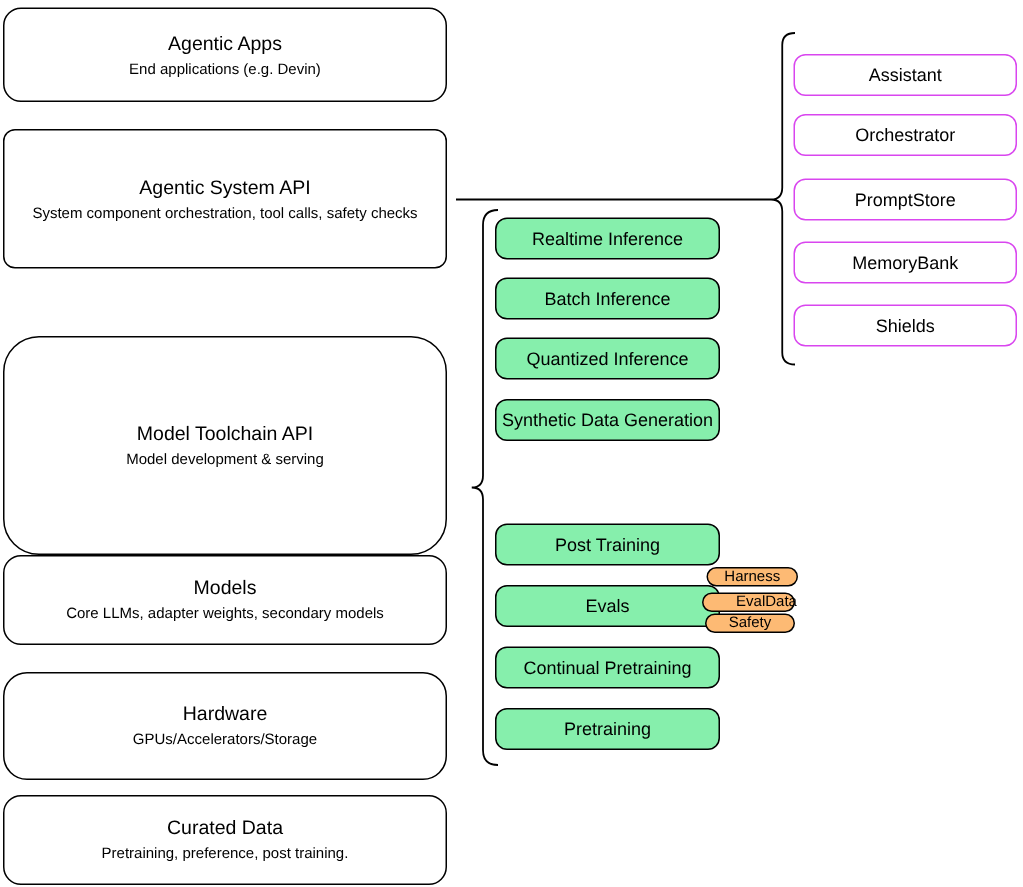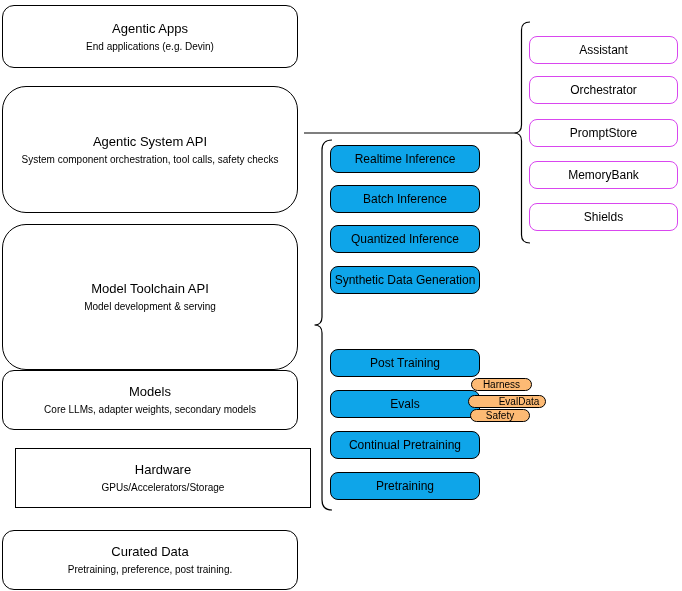--- a/index.html
+++ b/index.html
@@ -16,30 +16,30 @@
   
   .lbox{
     position:absolute;left:2px;width:296px;
     border:1px solid #000;background:#fff;
     display:flex;flex-direction:column;align-items:center;justify-content:center;
     text-align:center;box-sizing:border-box;
   }
   .lbox .title{font-size:13px;line-height:16px;}
   .lbox .subtitle{font-size:10px;line-height:13px;margin-top:3px;padding:0 8px;}
   .box-agentic-apps      {top:5px;  height:63px; border-radius:12px;}
-  .box-agentic-system-api{top:86px; height:127px;border-radius:24px;}
+  .box-agentic-system-api{top:86px; height:93px;border-radius:8px;}
   .box-model-toolchain   {top:224px;height:146px;border-radius:24px;}
   .box-models            {top:370px;height:60px; border-radius:12px;}
-  .box-hardware          {top:448px;height:60px; border-radius:0;margin-left:13px;}
+  .box-hardware          {top:448px;height:72px; border-radius:16px;}
   .box-curated-data      {top:530px;height:60px; border-radius:12px;}
 
   
   .mbox{
     position:absolute;left:330px;width:150px;height:28px;
-    border:1px solid #000;border-radius:8px;background:#0ea5e9;
+    border:1px solid #000;border-radius:8px;background:#86efac;
     display:flex;align-items:center;justify-content:center;
     font-size:12px;text-align:center;box-sizing:border-box;z-index:1;
   }
   .m0{top:145px}.m1{top:185px}.m2{top:225px}.m3{top:266px}.m4{top:308px}
   .m5{top:349px}.m6{top:390px}.m7{top:431px}.m8{top:472px}
 
   
   .rbox{
     position:absolute;left:529px;width:149px;height:28px;
     border:1px solid #d946ef;border-radius:8px;background:#fff;
@@ -49,21 +49,21 @@
   .r0{top:36px}.r1{top:76px}.r2{top:119px}.r3{top:161px}.r4{top:203px}
 
   
   .pill{
     position:absolute;height:13px;
     border:1px solid #000;border-radius:7px;background:#fdba74;
     display:flex;align-items:center;justify-content:center;
     font-size:10px;line-height:13px;box-sizing:border-box;z-index:3;
   }
   .pill-harness {left:471px;top:378px;width:61px;}
-  .pill-evaldata{left:468px;top:395px;width:78px;padding-left:24px;}
+  .pill-evaldata{left:468px;top:395px;width:62px;padding-left:24px;}
   .pill-safety  {left:470px;top:409px;width:60px;}
 </style>
 </head>
 <body>
 
 <div class="canvas">
 
   <svg class="wires" viewBox="0 0 682 591" xmlns="http://www.w3.org/2000/svg">
     <path d="M304,133 L514,133" stroke="#000" stroke-width="1.2" fill="none"></path>
     <path d="M530,22 Q521.5,22 521.5,30 L521.5,125 Q521.5,133 514,133 Q521.5,133 521.5,141 L521.5,235 Q521.5,243 530,243" stroke="#000" stroke-width="1.2" fill="none"></path>

